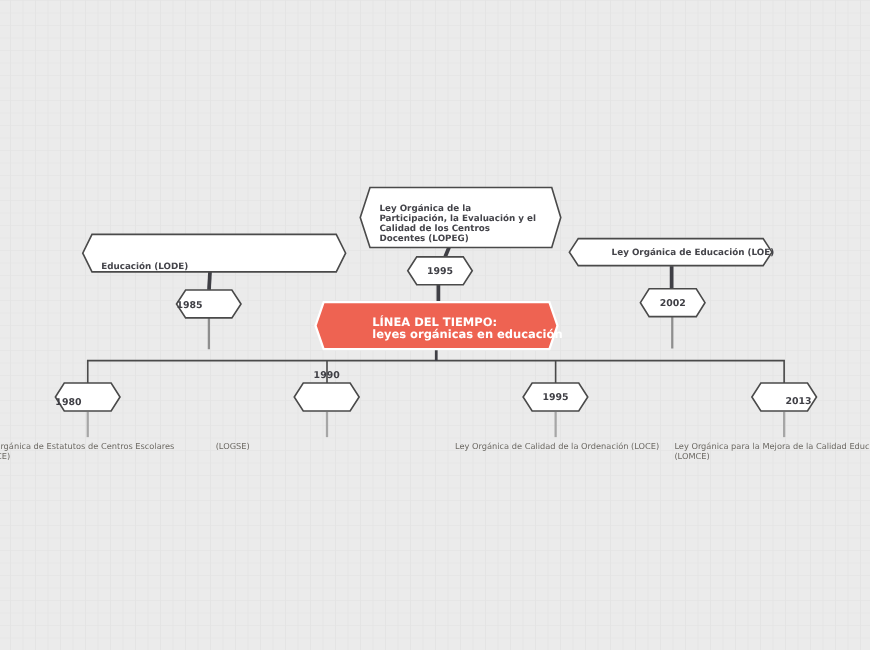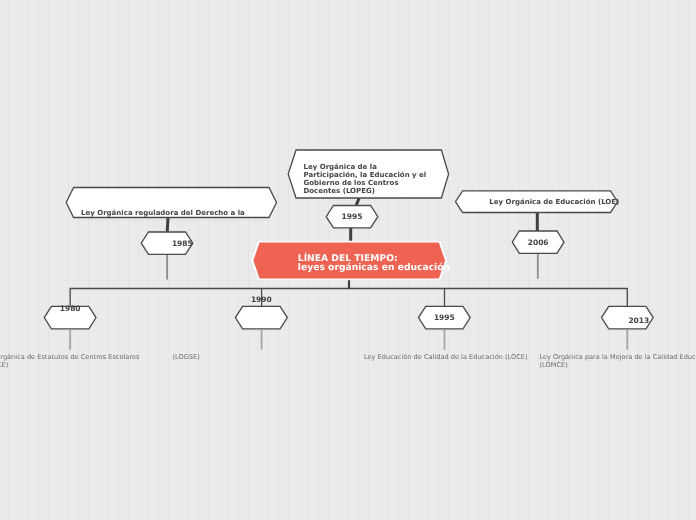--- a/index.html
+++ b/index.html
@@ -69,47 +69,47 @@
   <path d="M51.4,306.4 L88.9,306.4 L96,317.6 L88.9,328.8 L51.4,328.8 L44.3,317.6 Z" fill="#ffffff" stroke="#4a4a4a" stroke-width="1.3"></path>
   <path d="M242.6,306.4 L280.1,306.4 L287.3,317.6 L280.1,328.8 L242.6,328.8 L235.4,317.6 Z" fill="#ffffff" stroke="#4a4a4a" stroke-width="1.3"></path>
   <path d="M425.7,306.4 L463.0,306.4 L470.2,317.6 L463.0,328.8 L425.7,328.8 L418.5,317.6 Z" fill="#ffffff" stroke="#4a4a4a" stroke-width="1.3"></path>
   <path d="M608.7,306.4 L646.0,306.4 L653.2,317.6 L646.0,328.8 L608.7,328.8 L601.5,317.6 Z" fill="#ffffff" stroke="#4a4a4a" stroke-width="1.3"></path>
 
   <path d="M258.9,241.7 L439.5,241.7 L446,260.5 L439.5,279.3 L258.9,279.3 L252.4,260.5 Z" fill="#ee6352" stroke="#ffffff" stroke-width="1.8"></path>
 </svg>
 
 <div class="hex-text" style="left:81px;top:188.5px;width:190px;height:30px;">
   <div>
-    <div>Ley Orgánica reguladora del Derecho a la</div>
+    <div>Educación (LODE)</div>
   </div>
 </div>
 
 <div class="hex-text" style="left:303.5px;top:152.5px;width:145px;height:42px;line-height:8px;">
   <div>
     <div>Ley Orgánica de la</div>
-    <div>Participación, la Educación y el</div>
-    <div>Gobierno de los Centros</div>
+    <div>Participación, la Evaluación y el</div>
+    <div>Calidad de los Centros</div>
     <div>Docentes (LOPEG)</div>
   </div>
 </div>
 
 <div class="hex-text" style="left:471.3px;top:198px;width:130px;height:9.2px;margin-left:18px;">
   <div>Ley Orgánica de Educación (LOE)</div>
 </div>
 
 <div class="yr" style="left:326.2px;top:205.6px;width:51.6px;height:22.7px;">
   <div>1995</div>
   </div>
-<div class="yr" style="left:141.2px;top:232.4px;width:51.6px;height:22.4px;justify-content:flex-end;">
+<div class="yr" style="left:141.2px;top:232.4px;width:51.6px;height:22.4px;justify-content:flex-start;">
   <div>1985</div>
   </div>
 <div class="yr" style="left:512.3px;top:231.4px;width:51.7px;height:22.4px;justify-content:center;">
-  <div>2006</div>
+  <div>2002</div>
   </div>
-<div class="yr" style="left:44.3px;top:296px;width:51.7px;height:26px;justify-content:center;">
+<div class="yr" style="left:44.3px;top:309px;width:51.7px;height:26px;justify-content:flex-start;">
   <div>1980</div>
   </div>
 <div class="yr" style="left:235.4px;top:289px;width:51.9px;height:22.4px;justify-content:center;">
   <div>1990</div>
   </div>
 <div class="yr" style="left:418.5px;top:307.0px;width:51.7px;height:22.4px;justify-content:center;">
   <div>1995</div>
   </div>
 <div class="yr" style="left:613px;top:307.0px;width:51.7px;height:28px;justify-content:center;">
   <div>2013</div>
@@ -121,18 +121,18 @@
 </div>
 
 <div class="lbl" style="left:-18.5px;top:352.5px;">
   <div>Ley Orgánica de Estatutos de Centros Escolares</div>
   <div>(LOECE)</div>
 </div>
 <div class="lbl" style="left:172.5px;top:352.5px;">
   <div>(LOGSE)</div>
 </div>
 <div class="lbl" style="left:364px;top:352.5px;width:auto;white-space:nowrap;">
-  <div>Ley Educación de Calidad de la Educación (LOCE)</div>
+  <div>Ley Orgánica de Calidad de la Ordenación (LOCE)</div>
 </div>
 <div class="lbl" style="left:539.5px;top:352.5px;">
   <div>Ley Orgánica para la Mejora de la Calidad Educativa</div>
   <div>(LOMCE)</div>
 </div>
 
 </body></html>

